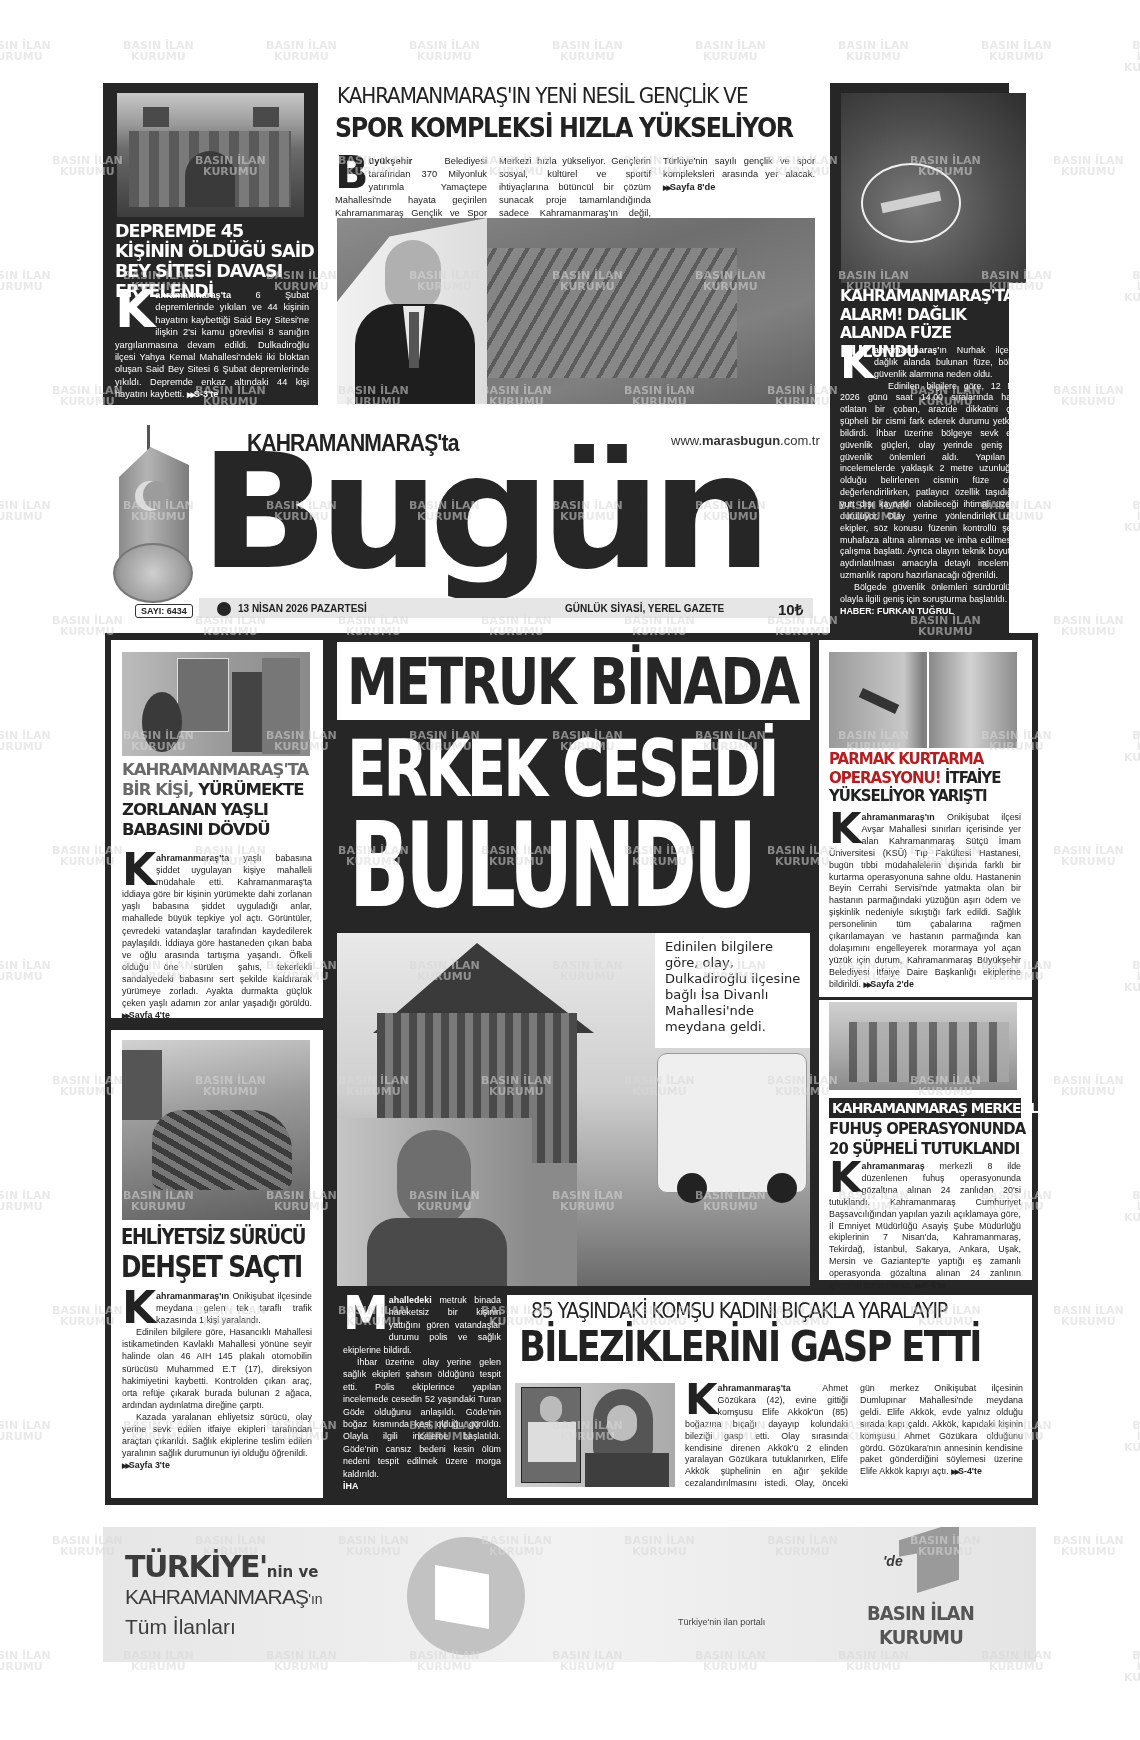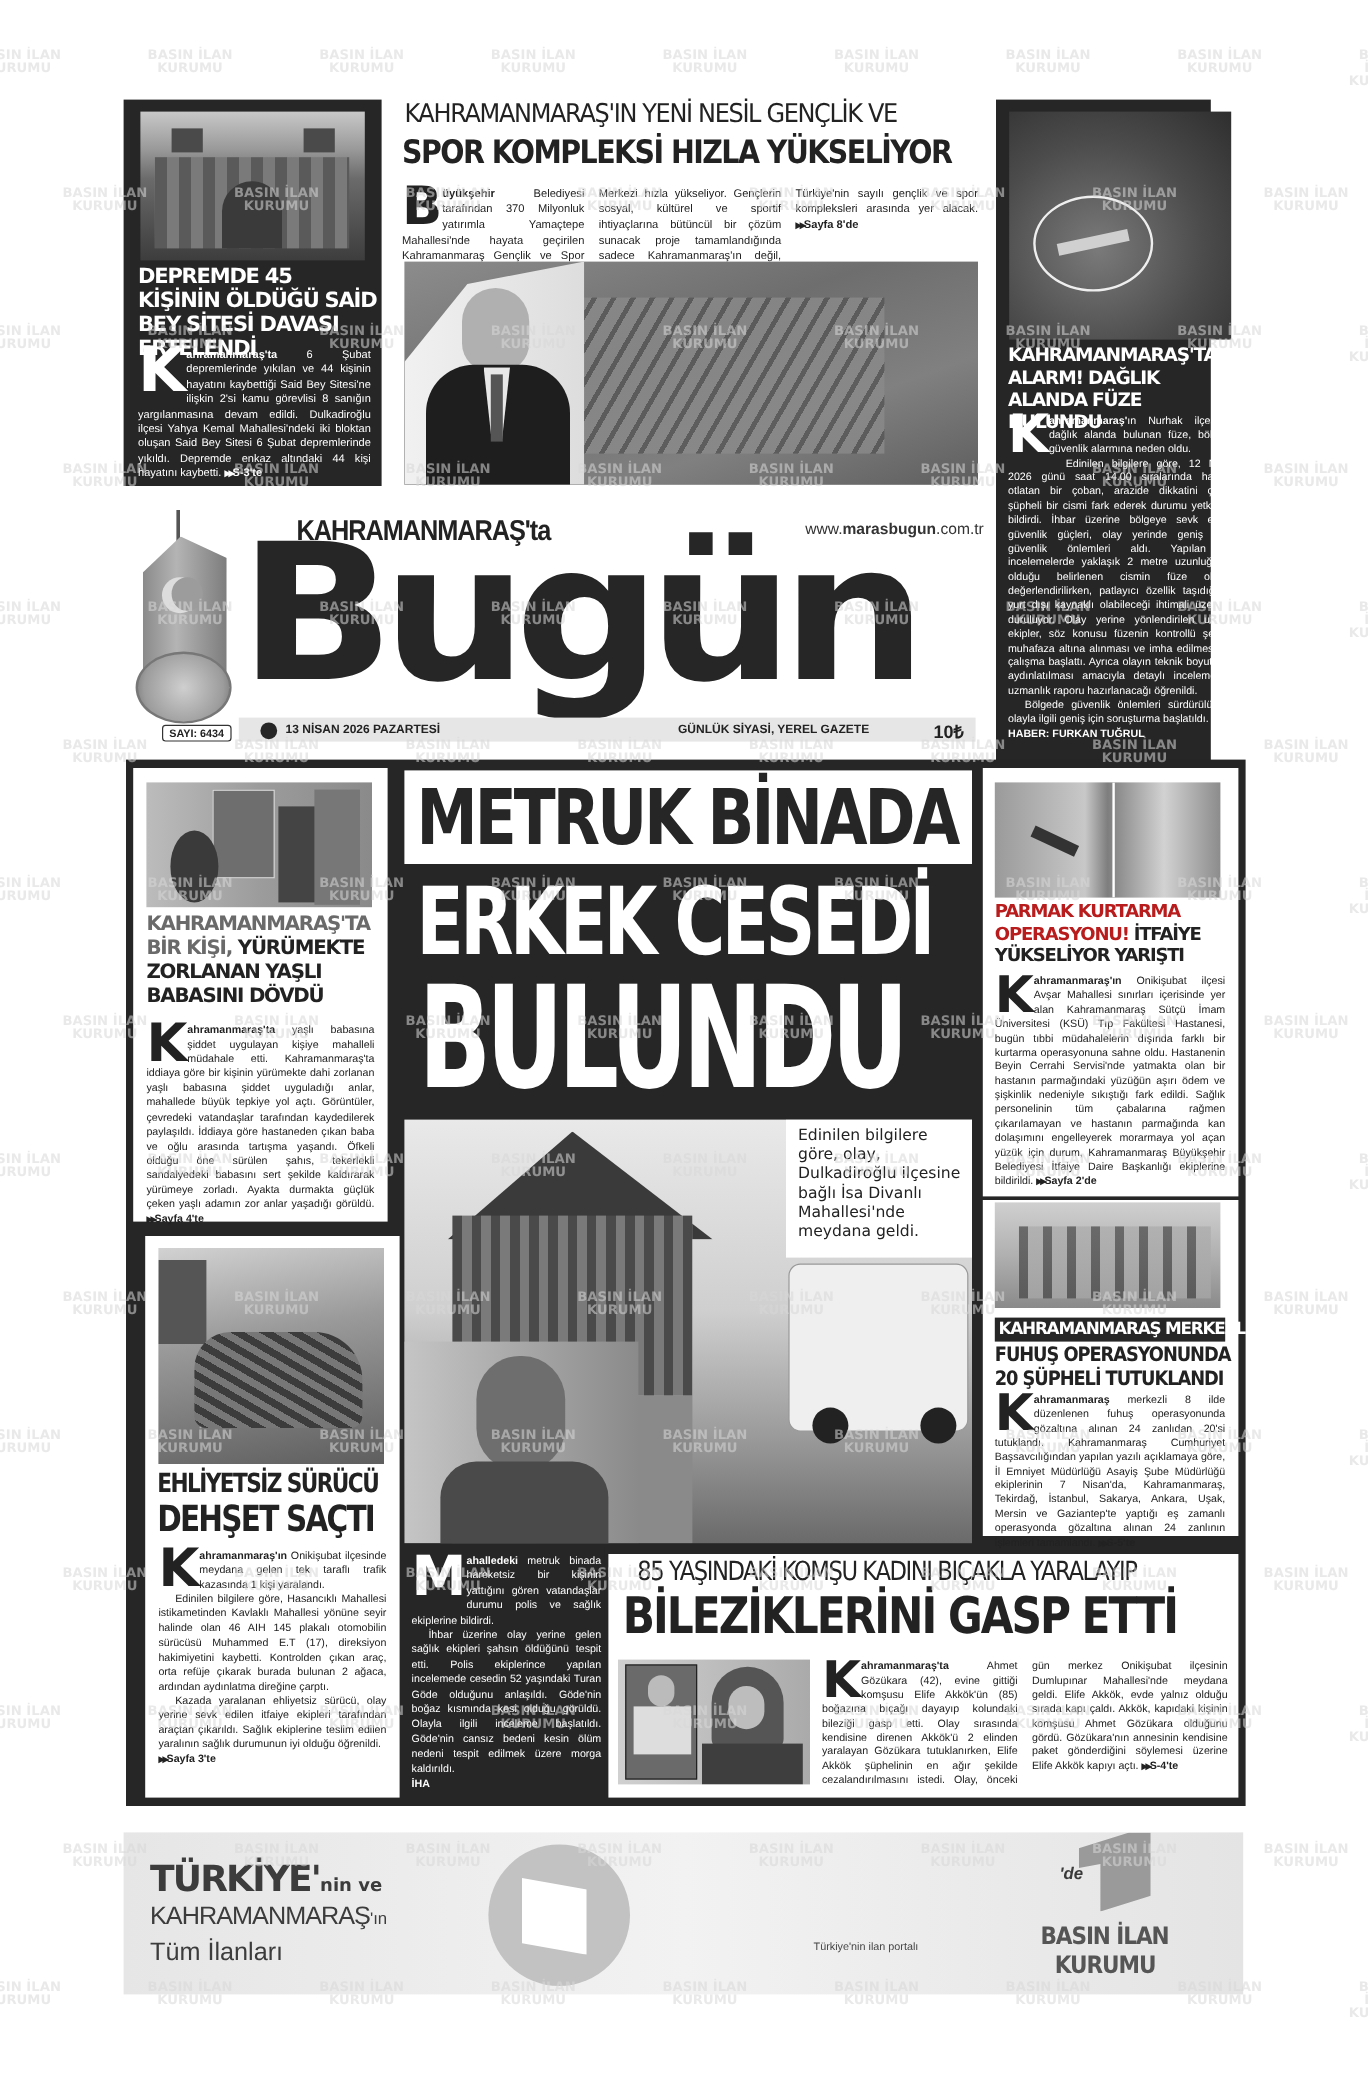--- a/index.html
+++ b/index.html
@@ -105,21 +105,21 @@
   </div>
   <div class="hl" style="position:absolute;left:11px;top:120px;width:196px;font-size:16.5px;line-height:20px;">
     <span style="color:#6a6a6a;">KAHRAMANMARAŞ'TA BİR KİŞİ,</span><span> YÜRÜMEKTE ZORLANAN YAŞLI BABASINI DÖVDÜ</span>
   </div>
   <div class="body-text" style="position:absolute;left:11px;top:212px;width:190px;font-size:8.9px;line-height:12.1px;">
     <span class="dropcap" style="font-size:44px;line-height:36px;">K</span><span class="lead">ahramanmaraş'ta</span><span> yaşlı babasına şiddet uygulayan kişiye mahalleli müdahale etti. Kahramanmaraş'ta iddiaya göre bir kişinin yürümekte dahi zorlanan yaşlı babasına şiddet uyguladığı anlar, mahallede büyük tepkiye yol açtı. Görüntüler, çevredeki vatandaşlar tarafından kaydedilerek paylaşıldı. İddiaya göre hastaneden çıkan baba ve oğlu arasında tartışma yaşandı. Öfkeli olduğu öne sürülen şahıs, tekerlekli sandalyedeki babasını sert şekilde kaldırarak yürümeye zorladı. Ayakta durmakta güçlük çeken yaşlı adamın zor anlar yaşadığı görüldü.</span>
     <span class="ref">Sayfa 4'te</span>
   </div>
 </div>
 
-<div class="abs box-white" style="left:111px;top:1030px;width:212px;height:468px;margin-left:10px;">
+<div class="abs box-white" style="left:111px;top:1030px;width:212px;height:468px;">
   <div class="photo" style="left:11px;top:10px;width:188px;height:180px;background:linear-gradient(170deg,#d2d2d2 0%,#9a9a9a 40%,#5e5e5e 100%);">
     <div style="position:absolute;left:0;top:10px;width:40px;height:70px;background:#555;"></div>
     <div style="position:absolute;left:30px;top:70px;width:140px;height:80px;border-radius:30px 40px 10px 10px;background:repeating-linear-gradient(30deg,#3c3c3c 0 6px,#777 6px 12px);"></div>
   </div>
   <div class="hl" style="position:absolute;left:10px;top:194px;font-size:22px;line-height:26px;white-space:nowrap;letter-spacing:-1.6px;transform:scaleX(0.82);">EHLİYETSİZ SÜRÜCÜ</div>
   <div class="hl" style="position:absolute;left:10px;top:220px;font-size:30px;line-height:34px;white-space:nowrap;letter-spacing:-1.8px;transform:scaleX(0.82);">DEHŞET SAÇTI</div>
   <div class="body-text" style="position:absolute;left:11px;top:260px;width:190px;font-size:8.9px;line-height:12.1px;">
     <span class="dropcap" style="font-size:44px;line-height:36px;">K</span><span class="lead">ahramanmaraş'ın</span><span> Onikişubat ilçesinde meydana gelen tek taraflı trafik kazasında 1 kişi yaralandı.</span>
     <span class="indent">Edinilen bilgilere göre, Hasancıklı Mahallesi istikametinden Kavlaklı Mahallesi yönüne seyir halinde olan 46 AIH 145 plakalı otomobilin sürücüsü Muhammed E.T (17), direksiyon hakimiyetini kaybetti. Kontrolden çıkan araç, orta refüje çıkarak burada bulunan 2 ağaca, ardından aydınlatma direğine çarptı.</span>
     <span class="indent">Kazada yaralanan ehliyetsiz sürücü, olay yerine sevk edilen itfaiye ekipleri tarafından araçtan çıkarıldı. Sağlık ekiplerine teslim edilen yaralının sağlık durumunun iyi olduğu öğrenildi.</span>

